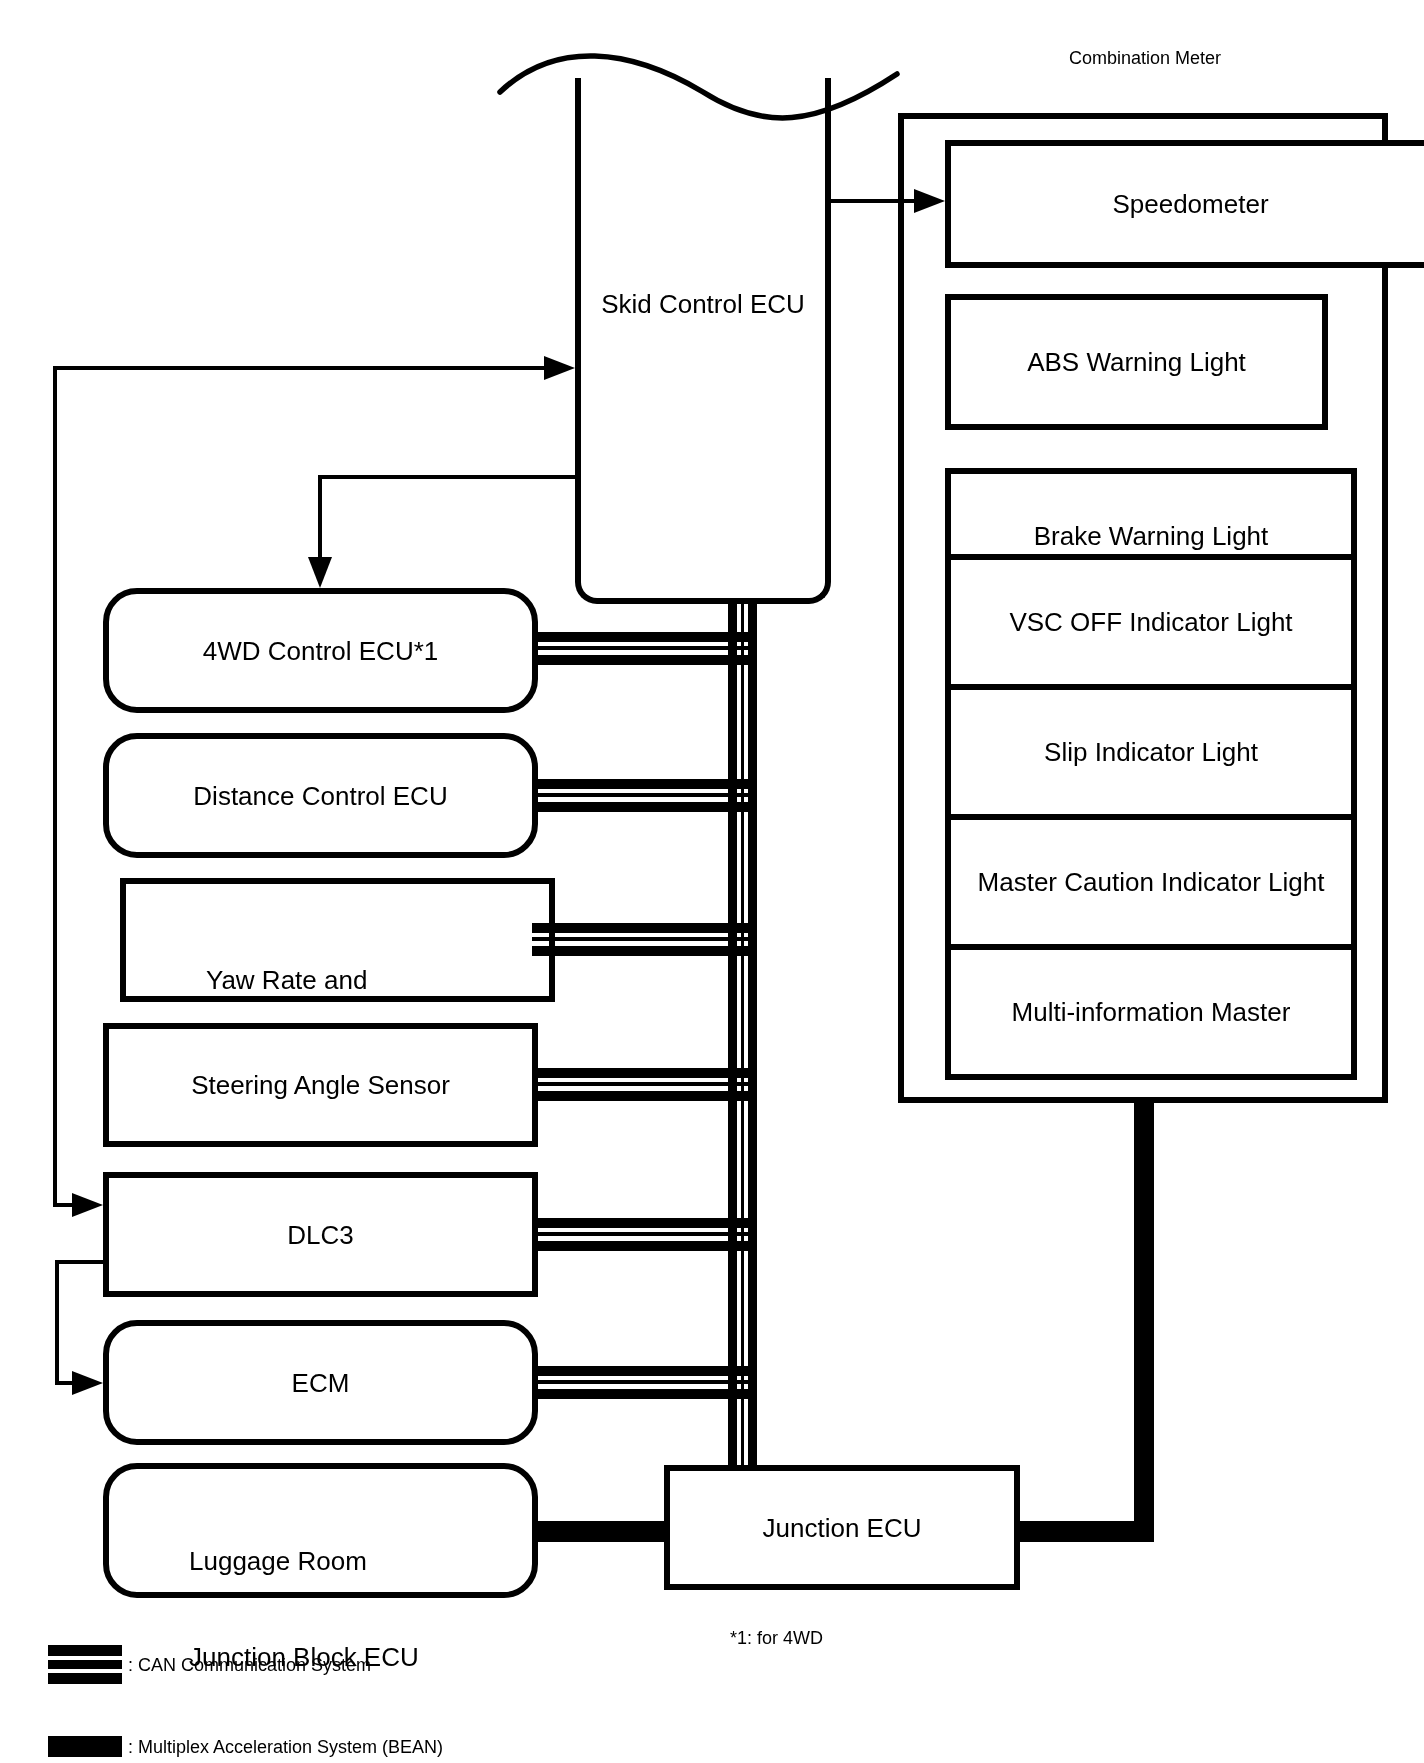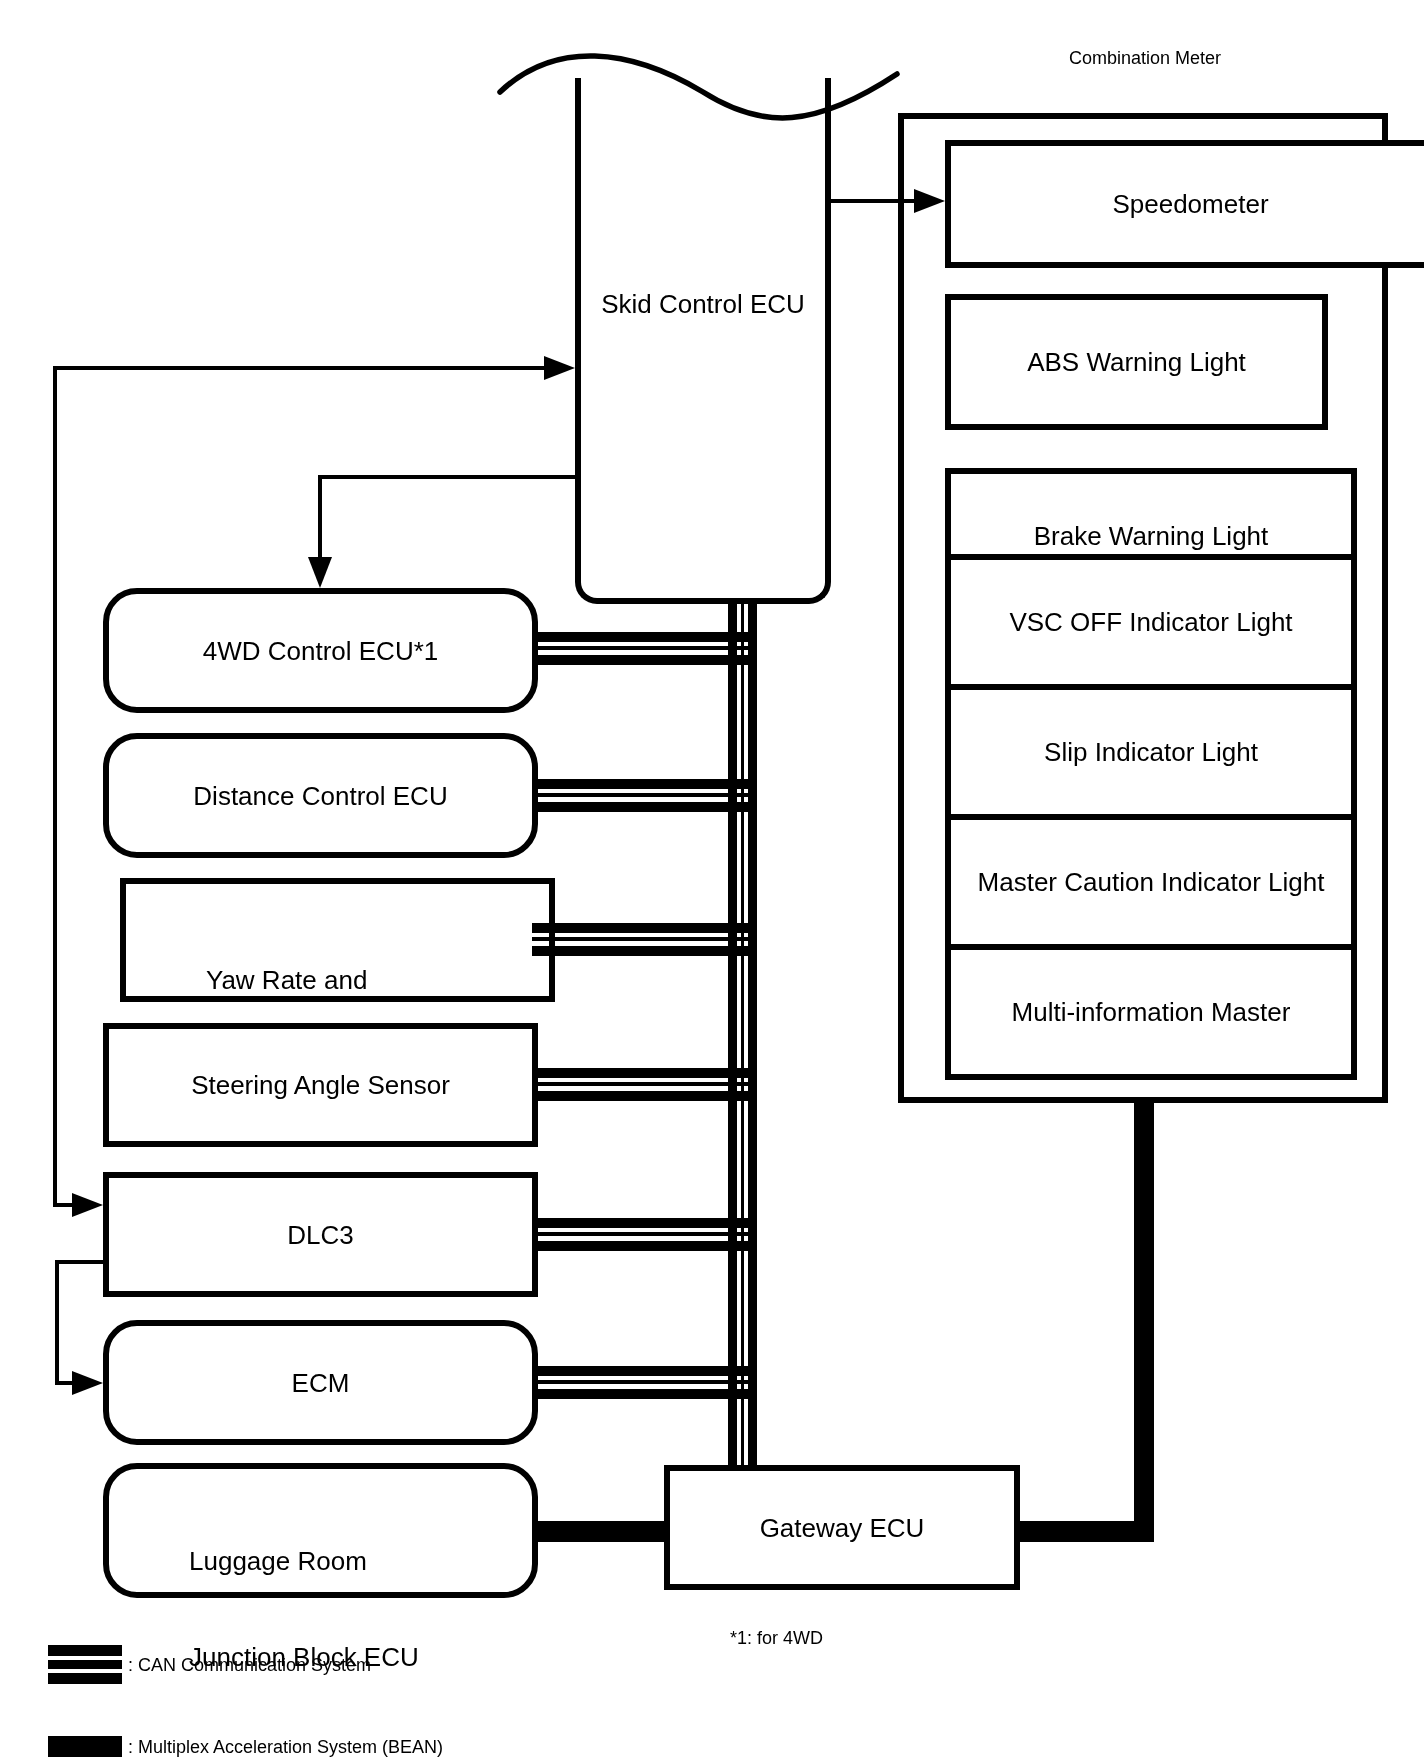--- a/index.html
+++ b/index.html
@@ -151,21 +151,21 @@
   </div>
 
   <div class="box rounded" style="left:103px;top:1463px;width:435px;height:135px;">
     <span class="lbl lbl-left" style="top:12px;">
       <span style="display:block;">Luggage Room</span>
       <span style="display:block;">Junction Block ECU</span>
     </span>
   </div>
 
   <div class="box" style="left:664px;top:1465px;width:356px;height:125px;">
-    <span class="lbl">Gateway ECU</span>
+    <span class="lbl">Junction ECU</span>
   </div>
 
   <div class="can-v" style="left:728px;top:598px;height:867px;"></div>
 
   <div class="can-h" style="left:532px;top:632px;width:225px;"></div>
   <div class="can-h" style="left:532px;top:779px;width:225px;"></div>
   <div class="can-h" style="left:532px;top:923px;width:225px;"></div>
   <div class="can-h" style="left:532px;top:1068px;width:225px;"></div>
   <div class="can-h" style="left:532px;top:1218px;width:225px;"></div>
   <div class="can-h" style="left:532px;top:1366px;width:225px;"></div>

